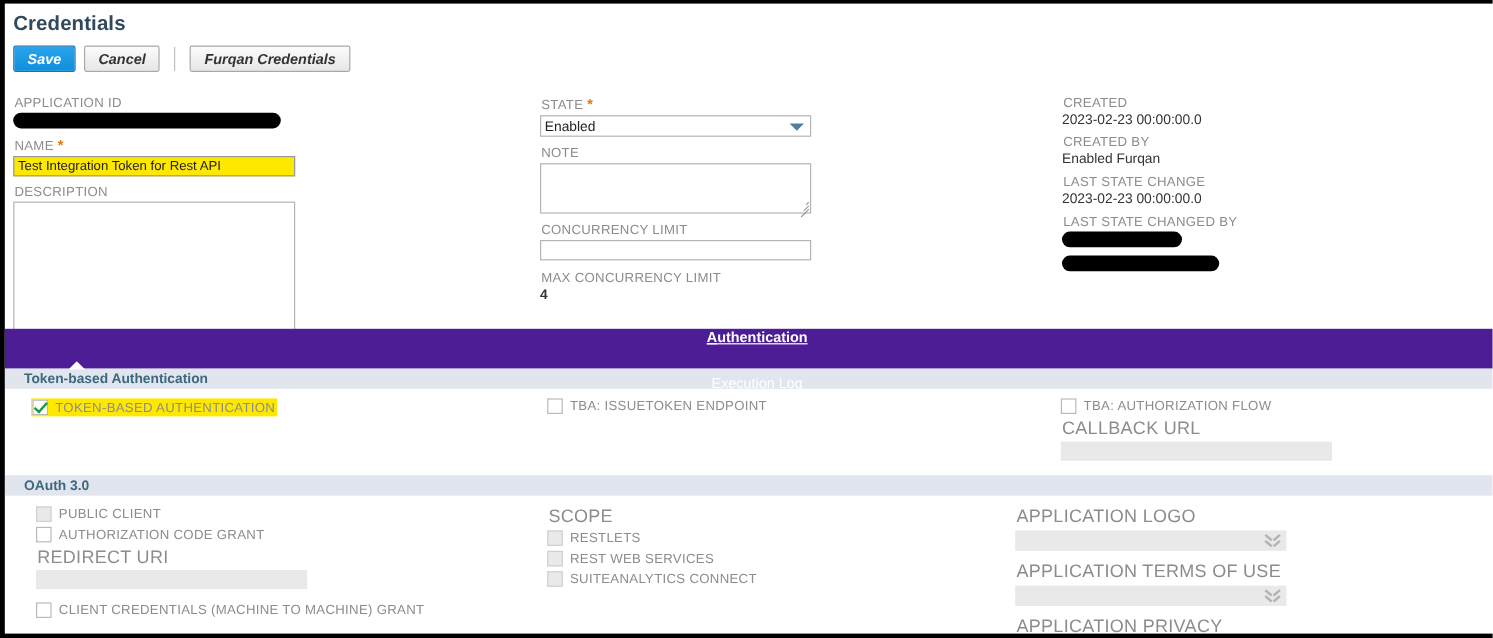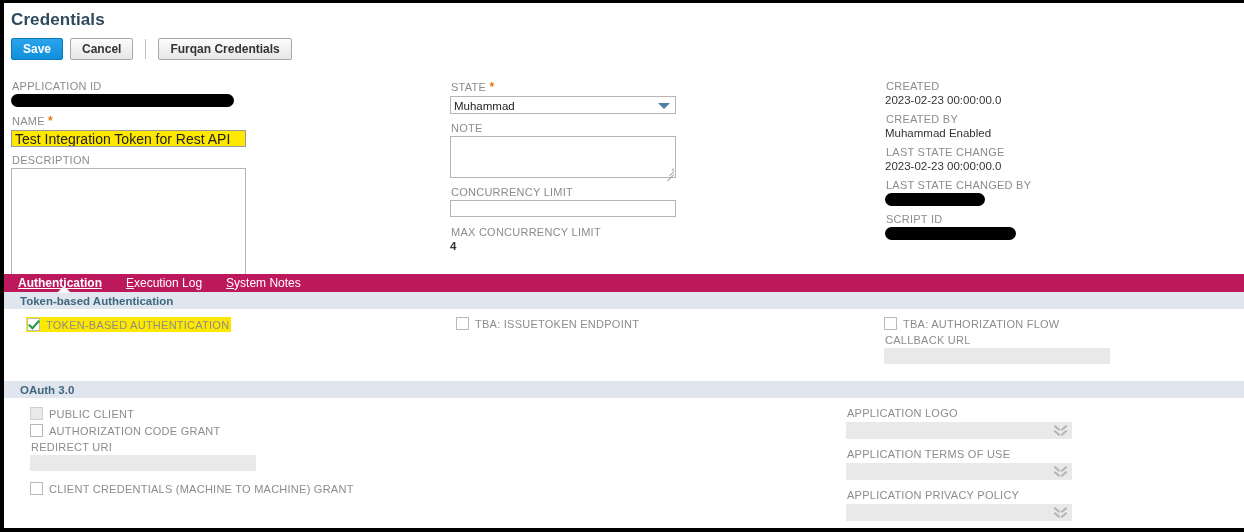--- a/index.html
+++ b/index.html
@@ -29,20 +29,21 @@
     color: #2e4a5c;
     padding: 7px 0 6px 7px;
     letter-spacing: .1px;
   }
   .toolbar {
     display: flex;
     align-items: center;
     gap: 7px;
     padding: 0 0 0 7px;
     height: 26px;
+    font-style: italic;
   }
   .btn {
     height: 22px;
     min-width: 48px;
     padding: 0 11px;
     font-size: 12px;
     font-weight: bold;
     font-family: "Liberation Sans", sans-serif;
     border-radius: 2px;
     cursor: pointer;
@@ -98,21 +99,21 @@
   }
   .redact-appid { width: 223px; }
   .redact-lastchangedby { width: 100px; }
   .redact-scriptid { width: 131px; }
 
   .txtinput {
     width: 100%;
     height: 17px;
     border: 1px solid #b5b5b5;
     background: #ffffff;
-    font-size: 14px;
+    font-size: 11px;
     color: #222222;
     padding: 1px 3px;
     font-family: "Liberation Sans", sans-serif;
     display: block;
   }
   .txtinput.hl { background: #ffe800; border-color: #9a9a9a; }
 
   .txtarea {
     width: 100%;
     border: 1px solid #b5b5b5;
@@ -200,27 +201,28 @@
     width: 7px; height: 2px;
     background: #b3b3b3;
   }
   .dchev span::before { left: 0; transform: rotate(40deg); transform-origin: left top; }
   .dchev span::after  { right: 0; transform: rotate(-40deg); transform-origin: right top; }
   .dchev span:nth-child(1) { top: 1px; }
   .dchev span:nth-child(2) { top: 6px; }
 
   
   .tabbar {
-    background: #be185d;
-    height: 18px;
+    background: #4c1d95;
+    height: 33px;
     display: flex;
     align-items: center;
     padding-left: 14px;
     gap: 24px;
     position: relative;
+    flex-direction: column;
   }
   .tab {
     font-size: 12px;
     color: #ffffff;
     cursor: pointer;
     white-space: nowrap;
     line-height: 14px;
   }
   .tab u { text-decoration: underline; }
   .tab.active { font-weight: bold; text-decoration: underline; }
@@ -272,21 +274,21 @@
   }
   .chk-label {
     font-size: 11px;
     color: #8c8c8c;
     letter-spacing: .25px;
     text-transform: uppercase;
   }
   .chk-row.hl { background: #ffe800; display: inline-flex; padding: 1px 2px 1px 1px; }
 
   .sub-label {
-    font-size: 11px;
+    font-size: 15px;
     color: #8c8c8c;
     letter-spacing: .25px;
     text-transform: uppercase;
     margin: 4px 0 2px 1px;
   }
 </style>
 </head>
 <body>
 
 <div class="page">
@@ -322,21 +324,21 @@
           </span>
       </div>
     </div>
 
     <div class="col col-mid">
       <div class="fld-label">
         <span>STATE</span>
         <span class="req">*</span>
       </div>
       <div class="select-wrap">
-        <div class="sel-text">Muhammad</div>
+        <div class="sel-text">Enabled</div>
         <span class="caret"></span>
       </div>
 
       <div class="fld-label">NOTE</div>
       <div class="ta-wrap" style="width:226px;">
         <textarea class="txtarea ta-note" style=""></textarea>
         <span class="grip">
             <i></i>
             <i></i>
             <i></i>
@@ -348,29 +350,28 @@
 
       <div class="fld-label" style="margin-top:9px;">MAX CONCURRENCY LIMIT</div>
       <div class="fld-value" style="font-weight:bold;">4</div>
     </div>
 
     <div class="col col-right">
       <div class="fld-label">CREATED</div>
       <div class="fld-value">2023-02-23 00:00:00.0</div>
 
       <div class="fld-label">CREATED BY</div>
-      <div class="fld-value">Muhammad Enabled</div>
+      <div class="fld-value">Enabled Furqan</div>
 
       <div class="fld-label">LAST STATE CHANGE</div>
       <div class="fld-value">2023-02-23 00:00:00.0</div>
 
       <div class="fld-label">LAST STATE CHANGED BY</div>
       <div class="redact redact-lastchangedby"></div>
 
-      <div class="fld-label">SCRIPT ID</div>
       <div class="redact redact-scriptid"></div>
     </div>
   </div>
 
   <div class="tabbar">
     <div class="tab active"><span><u>A</u>uthentication</span></div>
     <div class="tab"><span><u>E</u>xecution Log</span></div>
     <div class="tab"><span><u>S</u>ystem Notes</span></div>
     <span class="tab-arrow"></span>
   </div>
@@ -415,20 +416,35 @@
         <span class="chk-label">AUTHORIZATION CODE GRANT</span>
       </div>
       <div class="sub-label">REDIRECT URI</div>
       <div class="input-disabled" style="width:226px;"></div>
       <div class="chk-row" style="margin-top:11px; width:330px;">
         <span class="chk"></span>
         <span class="chk-label">CLIENT CREDENTIALS (MACHINE TO MACHINE) GRANT</span>
       </div>
     </div>
 
+    <div style="position:absolute; left:452px; top:9px; width:230px;">
+      <div class="sub-label" style="margin:0 0 3px 1px;">SCOPE</div>
+      <div class="chk-row">
+        <span class="chk disabled"></span>
+        <span class="chk-label">RESTLETS</span>
+      </div>
+      <div class="chk-row">
+        <span class="chk disabled"></span>
+        <span class="chk-label">REST WEB SERVICES</span>
+      </div>
+      <div class="chk-row">
+        <span class="chk disabled"></span>
+        <span class="chk-label">SUITEANALYTICS CONNECT</span>
+      </div>
+    </div>
 
     <div style="position:absolute; left:842px; top:9px; width:226px;">
       <div class="sub-label" style="margin:0 0 3px 1px;">APPLICATION LOGO</div>
       <div class="ddl-disabled">
         <span class="dchev">
             <span></span>
             <span></span>
           </span>
       </div>
 

